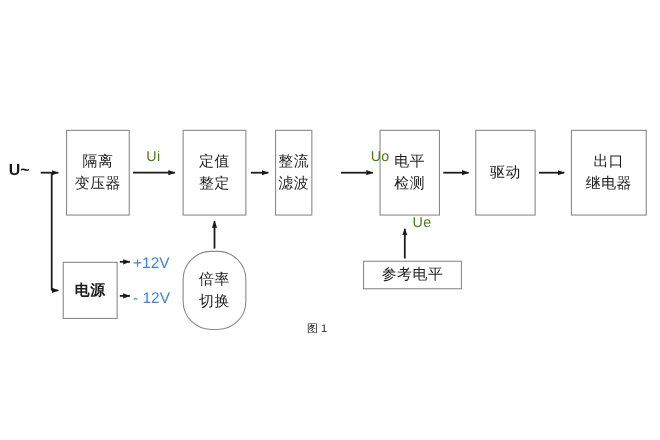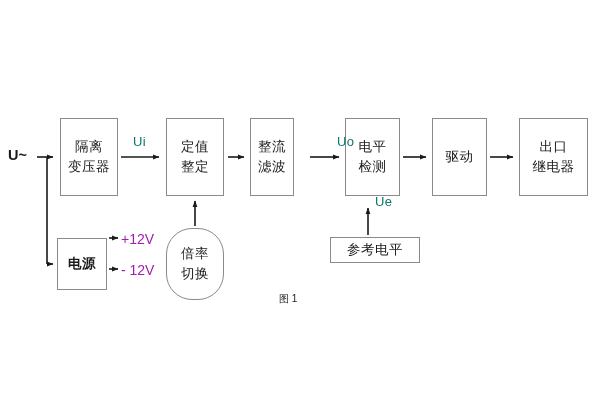--- a/index.html
+++ b/index.html
@@ -40,29 +40,29 @@
     letter-spacing: 0.5px;
     z-index: 2;
   }
   .block .ln {
     display: block;
     padding: 3px 0;
     white-space: nowrap;
   }
   .sig {
     position: absolute;
-    color: #0f766e;
+    color: #4d7c0f;
     font-size: 13px;
     white-space: nowrap;
     letter-spacing: 0.3px;
     z-index: 3;
   }
   .rail-label {
     position: absolute;
-    color: #a21caf;
+    color: #3b82f6;
     font-size: 14px;
     white-space: nowrap;
     z-index: 3;
   }
   .caption {
     position: absolute;
     color: #1a1a1a;
     font-size: 10px;
     white-space: nowrap;
     z-index: 3;
@@ -118,21 +118,21 @@
   <div class="block" style="left:60px; top:118px; width:58px; height:78px;">
     <span class="ln">隔离</span>
     <span class="ln">变压器</span>
   </div>
 
   <div class="block" style="left:166px; top:118px; width:58px; height:78px;">
     <span class="ln">定值</span>
     <span class="ln">整定</span>
   </div>
 
-  <div class="block" style="left:250px; top:118px; width:44px; height:78px;">
+  <div class="block" style="left:250px; top:118px; width:34px; height:78px;">
     <span class="ln">整流</span>
     <span class="ln">滤波</span>
   </div>
 
   <div class="block" style="left:345px; top:118px; width:55px; height:78px;">
     <span class="ln">电平</span>
     <span class="ln">检测</span>
   </div>
 
   <div class="block" style="left:432px; top:118px; width:55px; height:78px;">

